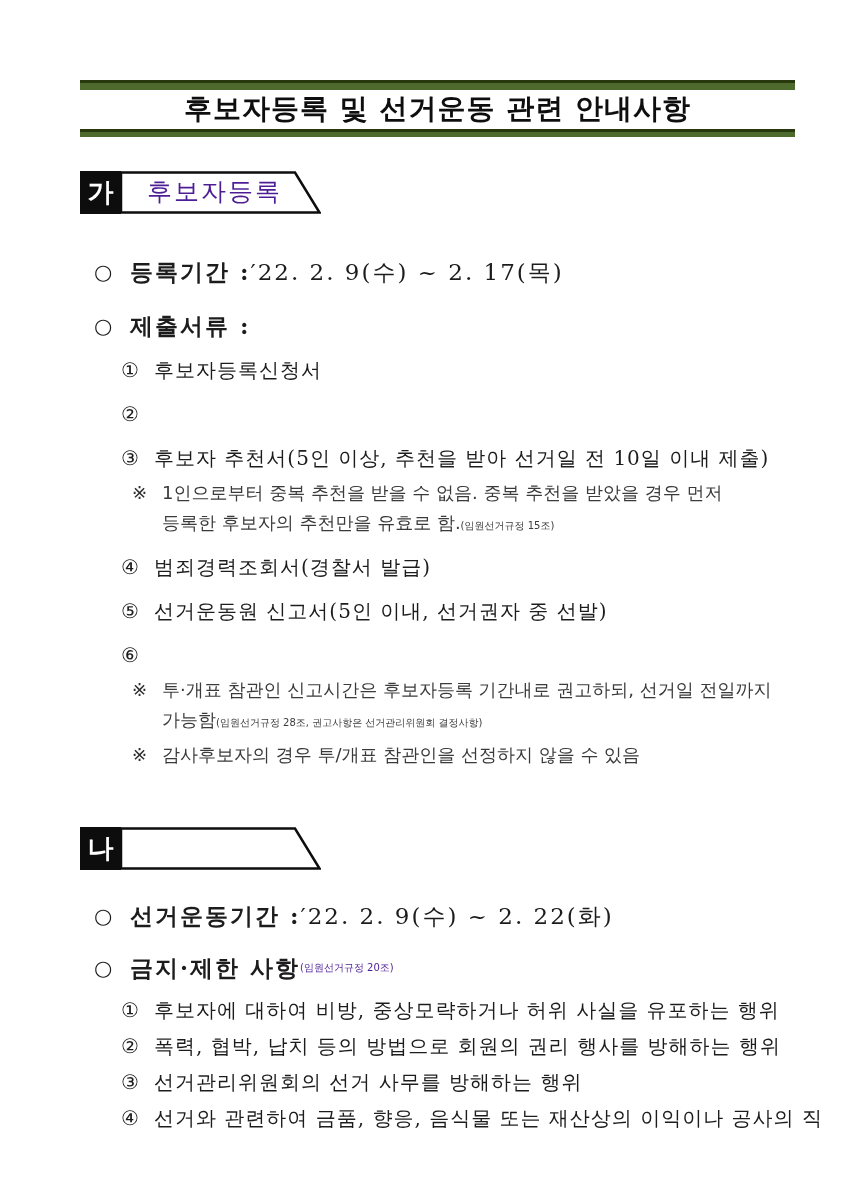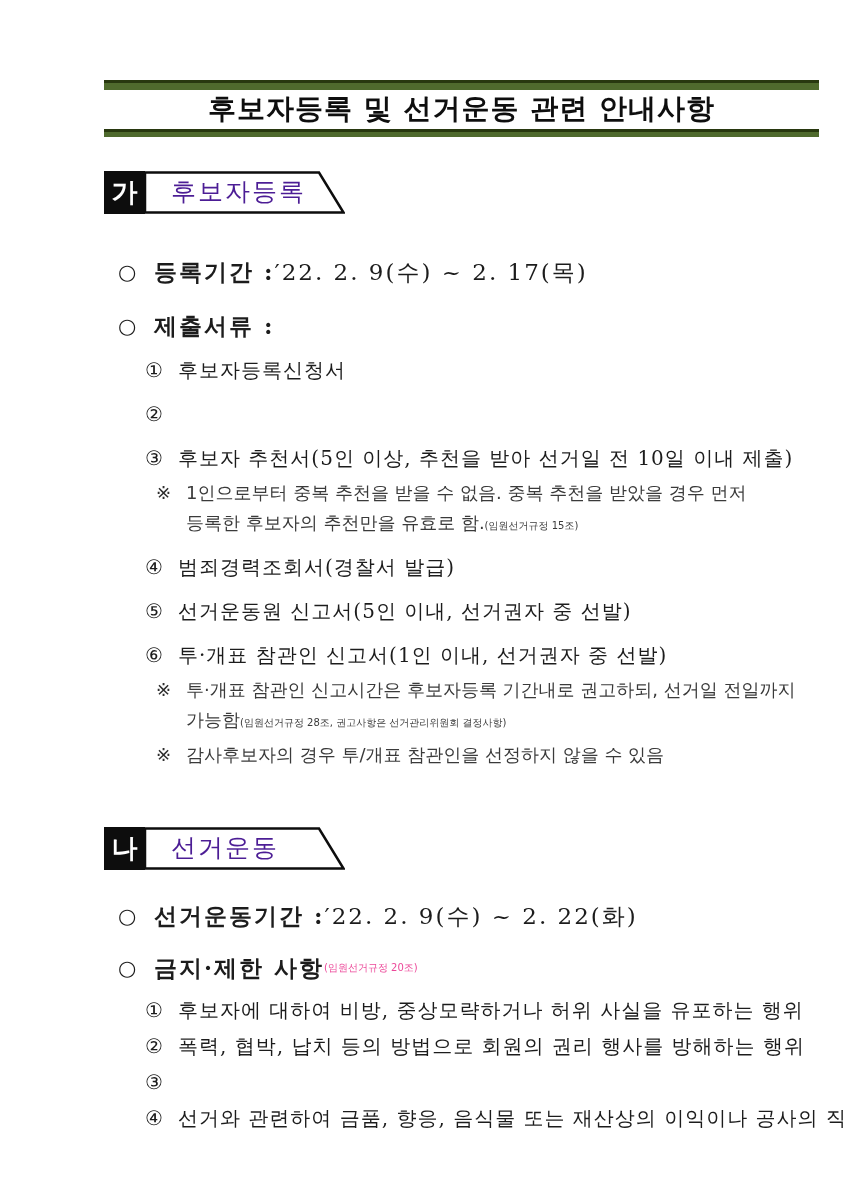--- a/index.html
+++ b/index.html
@@ -4,21 +4,21 @@
 <style>
   * { margin: 0; padding: 0; box-sizing: border-box; }
   html, body { background: #ffffff; }
   body {
     width: 848px; height: 1200px;
     font-family: "DejaVu Serif", "Liberation Serif", serif;
     color: #1c1c1c;
     overflow: hidden;
   }
   .page { width: 848px; height: 1200px; position: relative; }
-  .content { margin-left: 104px; width: 715px; }
+  .content { margin-left: 80px; width: 715px; }
 
   
   .title-block { margin-top: 80px; }
   .bar {
     width: 715px;
     background: #4f6a2d;
     border-top: 3px solid #28380f;
   }
   .bar-thick { height: 10px; }
   .bar-thin  { height: 8px; margin-top: 5px; }
@@ -82,21 +82,21 @@
     color: #3a3a3a;
     padding-left: 52px;
   }
   .note-marker { width: 30px; flex: 0 0 auto; color: #2e2e2e; }
   .note-body { flex: 1 1 auto; }
   .ref-small {
     font-size: 10px;
     font-family: "DejaVu Sans", "Liberation Sans", sans-serif;
     letter-spacing: 0;
   }
-  .o-row .ref-small { font-weight: 400; color: #ec4899; letter-spacing: 0; }
+  .o-row .ref-small { font-weight: 400; color: #4c1d95; letter-spacing: 0; }
 </style>
 </head>
 <body>
 
 <div class="page">
   <div class="content">
 
     <div class="title-block">
       <div class="bar bar-thick"></div>
       <h1 class="page-title">후보자등록 및 선거운동 관련 안내사항</h1>
@@ -151,21 +151,20 @@
       <span>범죄경력조회서(경찰서 발급)</span>
     </div>
 
     <div class="num-row" style="margin-top:16px;">
       <span class="num-marker">⑤</span>
       <span>선거운동원 신고서(5인 이내, 선거권자 중 선발)</span>
     </div>
 
     <div class="num-row" style="margin-top:16px;">
       <span class="num-marker">⑥</span>
-      <span>투·개표 참관인 신고서(1인 이내, 선거권자 중 선발)</span>
     </div>
 
     <div class="note-row" style="margin-top:6px;">
       <span class="note-marker">※</span>
       <span class="note-body">
         <span>투·개표 참관인 신고시간은 후보자등록 기간내로 권고하되, 선거일 전일까지</span><br>
         <span>가능함</span><span class="ref-small">(임원선거규정 28조, 권고사항은 선거관리위원회 결정사항)</span>
       </span>
     </div>
 
@@ -173,21 +172,20 @@
       <span class="note-marker">※</span>
       <span class="note-body">감사후보자의 경우 투/개표 참관인을 선정하지 않을 수 있음</span>
     </div>
 
     <div class="sec-header" style="margin-top:57px;">
       <div class="sec-badge">나</div>
       <div class="sec-banner">
         <svg viewBox="0 0 200 43" preserveAspectRatio="none">
           <polygon points="0,1.5 174,1.5 198.5,41.5 0,41.5" fill="#ffffff" stroke="#0d0d0d" stroke-width="2.5"></polygon>
         </svg>
-        <span class="banner-label">선거운동</span>
       </div>
     </div>
 
     <div class="o-row" style="margin-top:30px;">
       <span class="o-marker">○</span>
       <span class="o-label">선거운동기간 : </span>
       <span class="o-value">′22. 2. 9(수)  ~  2. 22(화)</span>
     </div>
 
     <div class="o-row" style="margin-top:20px;">
@@ -201,20 +199,21 @@
       <span>후보자에 대하여 비방, 중상모략하거나 허위 사실을 유포하는 행위</span>
     </div>
 
     <div class="num-row" style="margin-top:8px;">
       <span class="num-marker">②</span>
       <span>폭력, 협박, 납치 등의 방법으로 회원의 권리 행사를 방해하는 행위</span>
     </div>
 
     <div class="num-row" style="margin-top:8px;">
       <span class="num-marker">③</span>
+      <span>선거관리위원회의 선거 사무를 방해하는 행위</span>
     </div>
 
     <div class="num-row" style="margin-top:8px;">
       <span class="num-marker">④</span>
       <span>선거와 관련하여 금품, 향응, 음식물 또는 재산상의 이익이나 공사의 직</span>
     </div>
 
   </div>
 </div>
 

